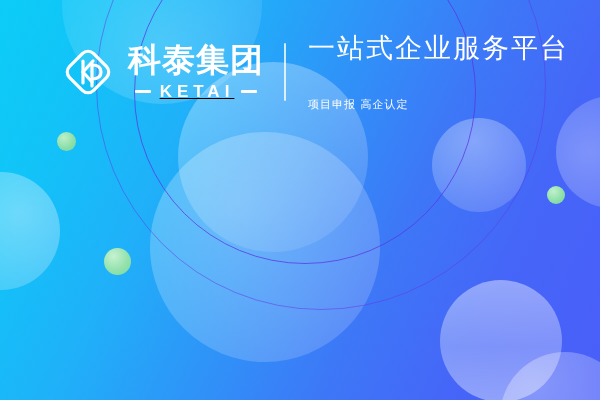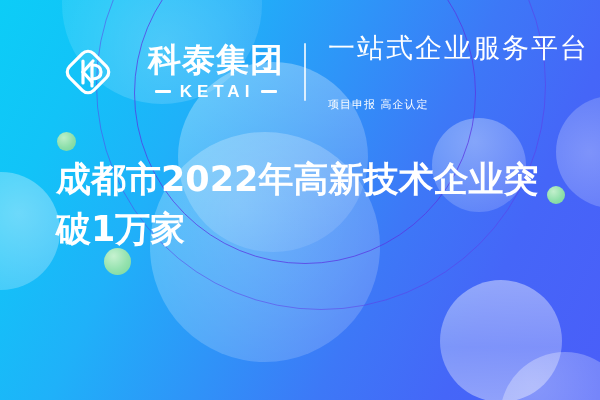--- a/index.html
+++ b/index.html
@@ -143,36 +143,36 @@
   }
   .logo-mark {
     width: 60px; height: 60px;
     flex: 0 0 60px;
     margin-right: 10px;
   }
   .logo-text-block {
     display: flex;
     flex-direction: column;
     justify-content: center;
-    margin-left: 20px;
   }
   .logo-cn {
     font-family: "DejaVu Sans", "Liberation Sans", sans-serif;
     font-size: 33px;
     font-weight: 700;
     line-height: 1;
     color: #ffffff;
     letter-spacing: 1px;
     white-space: nowrap;
   }
   .logo-en-row {
     display: flex;
     align-items: center;
     margin-top: 6px;
     justify-content: center;
+    text-decoration: underline;
   }
   .logo-en-row .bar {
     width: 16px; height: 3px;
     background: #ffffff;
     border-radius: 1px;
   }
   .logo-en {
     font-family: "Liberation Sans", sans-serif;
     font-size: 17px;
     font-weight: 700;
@@ -279,15 +279,14 @@
     </span>
 
     <span class="divider-v"></span>
 
     <span class="tagline-block">
       <span class="tagline-main">一站式企业服务平台</span>
       <span class="tagline-sub">项目申报 高企认定</span>
     </span>
   </div>
 
-  <div class="headline">成都市2022年高新技术企业突破1万家</div>
 
 </div>
 
 </body></html>

